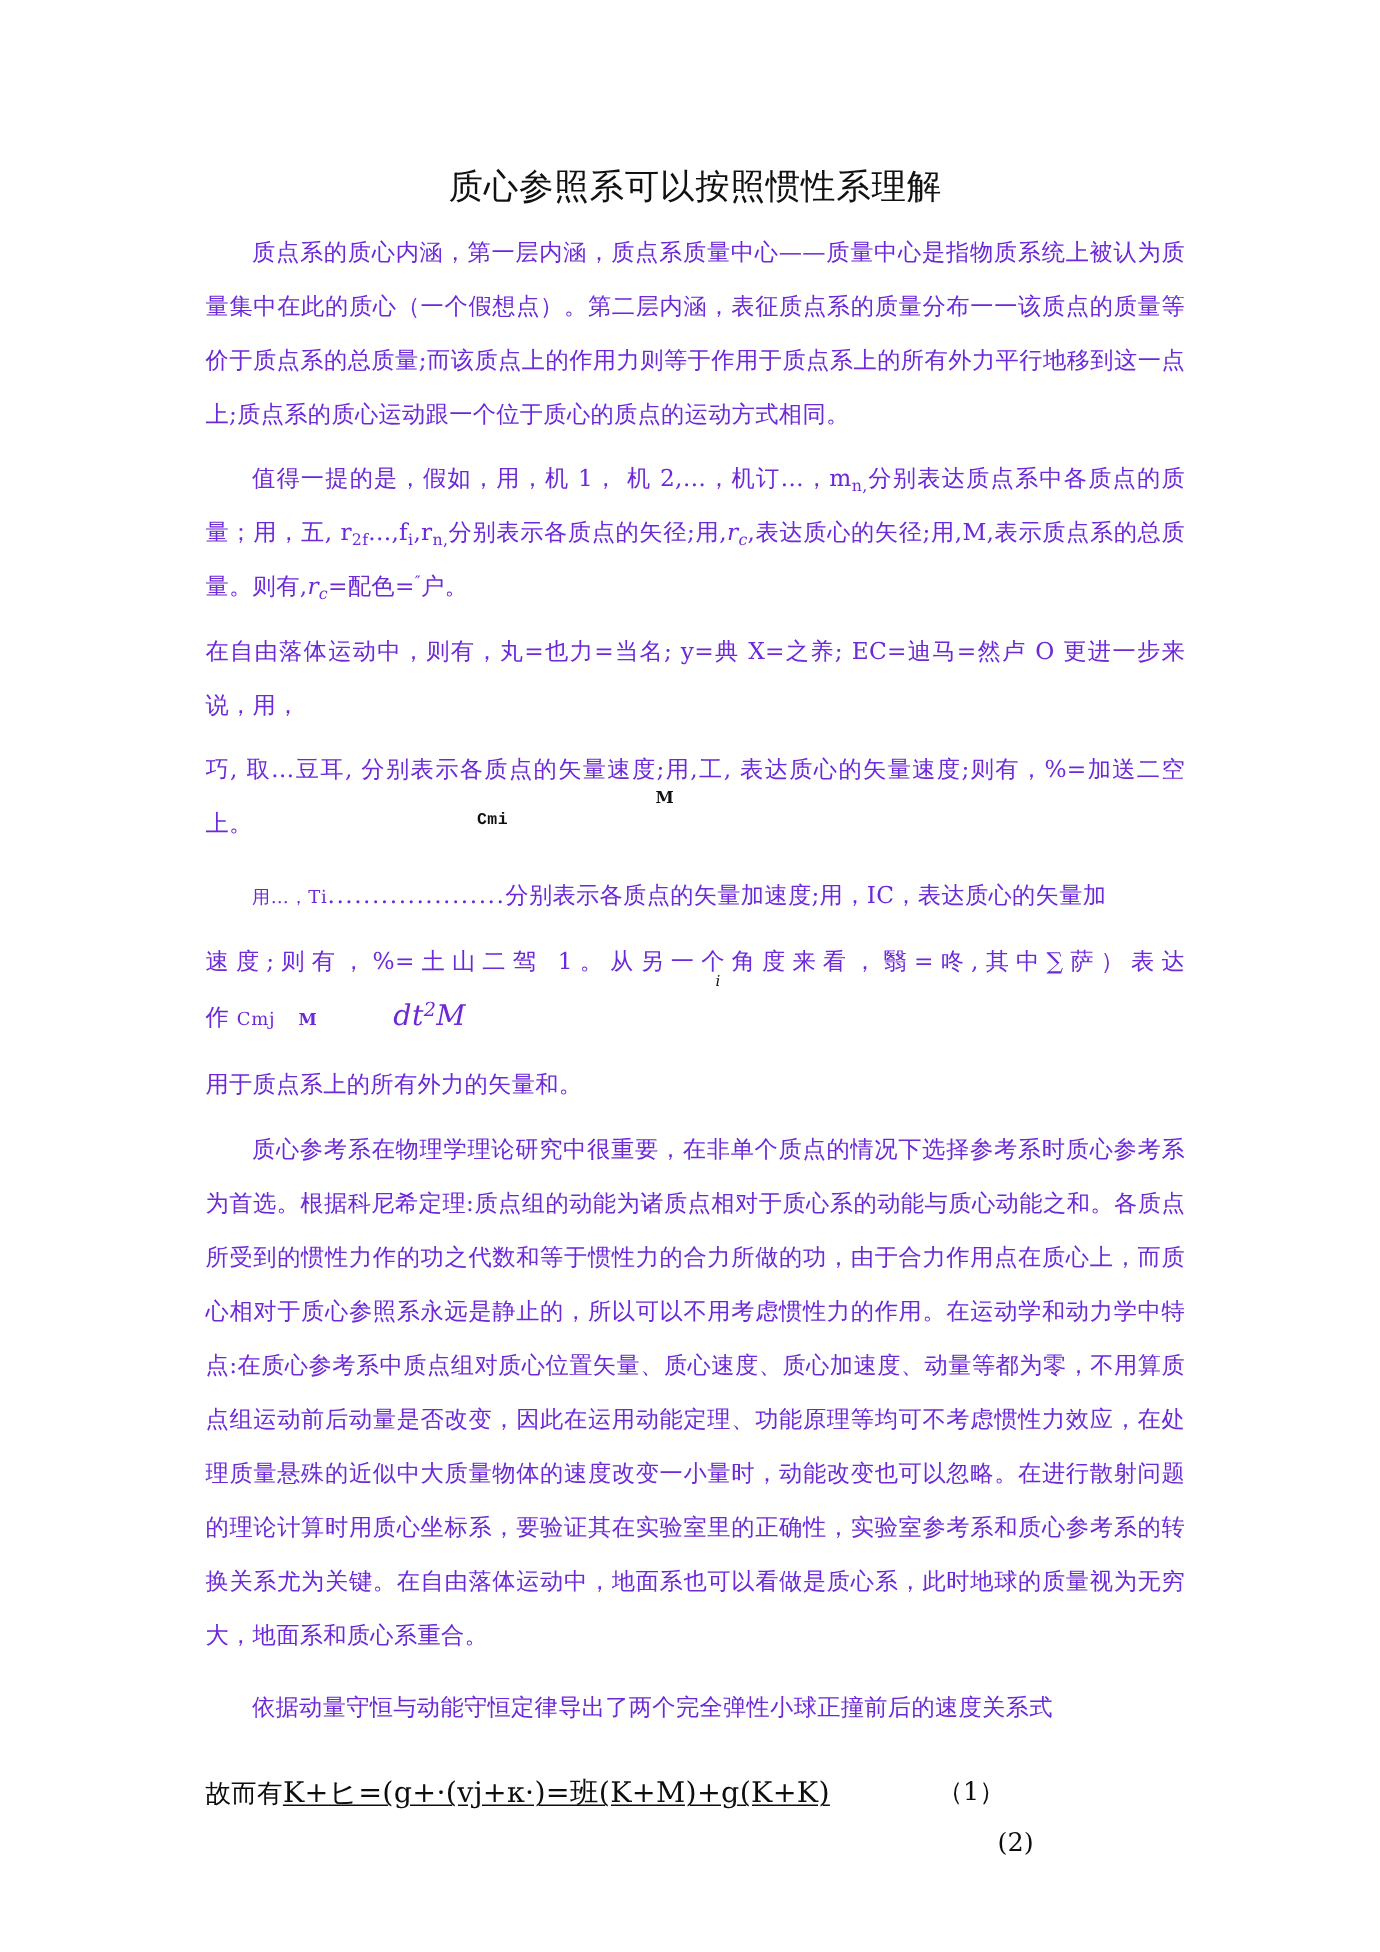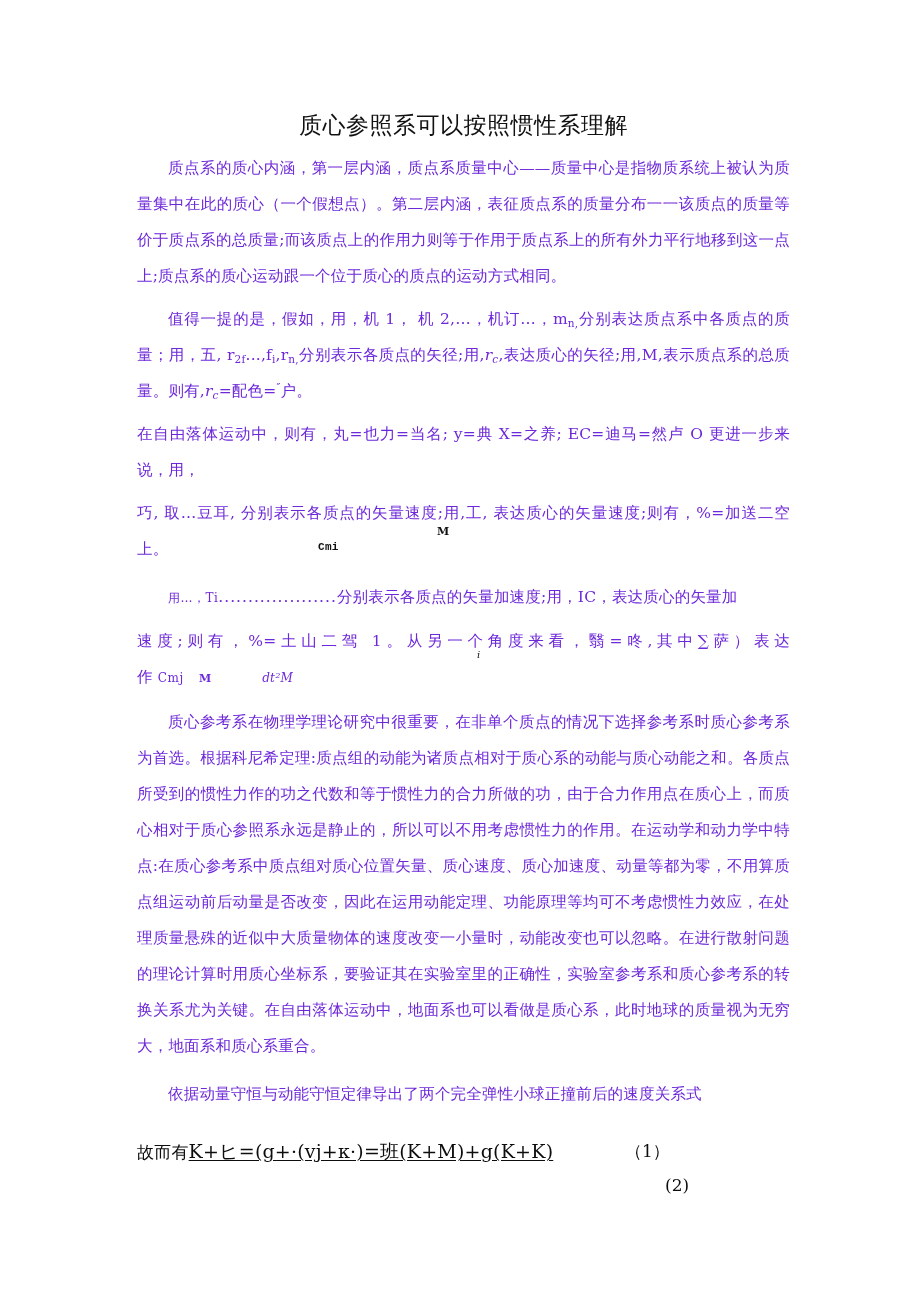--- a/index.html
+++ b/index.html
@@ -84,21 +84,21 @@
     letter-spacing: 0.5px;
     margin-top: 36px;
   }
   .frag-sm-bold {
     font-size: 11px;
     font-weight: 700;
     letter-spacing: 0.4px;
   }
   .frag-ital-sm {
     font-style: italic;
-    font-size: 12px;
+    font-size: 19px;
     margin-left: 25px;
   }
 
   
   .eq-row {
     position: relative;
     display: block;
     font-size: 16px;
     line-height: 34px;
     margin: 0;
@@ -147,20 +147,21 @@
       <span class="frag-big">用…，Ti</span><span class="leader-dots">....................</span><span>分别表示各质点的矢量加速度;用，IC，表达质心的矢量加</span>
     </p>
 
     <div style="position:relative;">
       <p class="para gap-sm">
         <span>速度;则有，%=土山二驾 1。从另一个角度来看，翳=咚,</span><span>其中∑萨）表达作</span>&nbsp;<span class="frag-big">Cmj</span>&nbsp;&nbsp;&nbsp;<span class="frag-sm-bold">M</span>&nbsp;&nbsp;&nbsp;&nbsp;&nbsp;<span class="frag-ital-sm nowrapspan"><span>dt</span><sup>2</sup><span>M</span></span>
       </p>
       <span class="float-annot" style="left:340px; top:26px; font-weight:400; font-style:italic; font-size:10px;">i</span>
     </div>
 
+    <p class="para gap-sm">用于质点系上的所有外力的矢量和。</p>
 
     <p class="para indent gap-sm">质心参考系在物理学理论研究中很重要，在非单个质点的情况下选择参考系时质心参考系为首选。根据科尼希定理:质点组的动能为诸质点相对于质心系的动能与质心动能之和。各质点所受到的惯性力作的功之代数和等于惯性力的合力所做的功，由于合力作用点在质心上，而质心相对于质心参照系永远是静止的，所以可以不用考虑惯性力的作用。在运动学和动力学中特点:在质心参考系中质点组对质心位置矢量、质心速度、质心加速度、动量等都为零，不用算质点组运动前后动量是否改变，因此在运用动能定理、功能原理等均可不考虑惯性力效应，在处理质量悬殊的近似中大质量物体的速度改变一小量时，动能改变也可以忽略。在进行散射问题的理论计算时用质心坐标系，要验证其在实验室里的正确性，实验室参考系和质心参考系的转换关系尤为关键。在自由落体运动中，地面系也可以看做是质心系，此时地球的质量视为无穷大，地面系和质心系重合。</p>
 
     <p class="para indent gap-md">依据动量守恒与动能守恒定律导出了两个完全弹性小球正撞前后的速度关系式</p>
 
     <div class="eq-row" style="margin-top:22px; padding-left:28px;">
       <span class="eq-num" style="left:488px; top:0;">（1）</span>
     </div>
 
     <div class="eq-row" style="">

